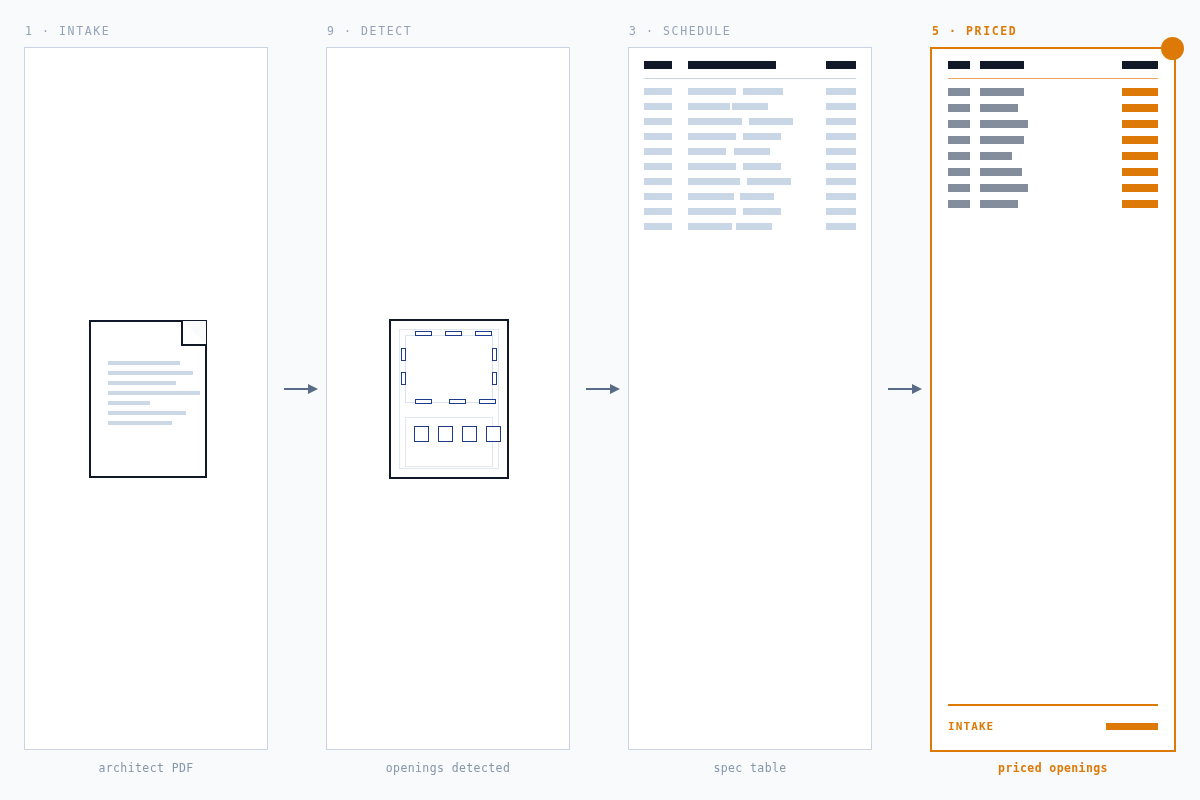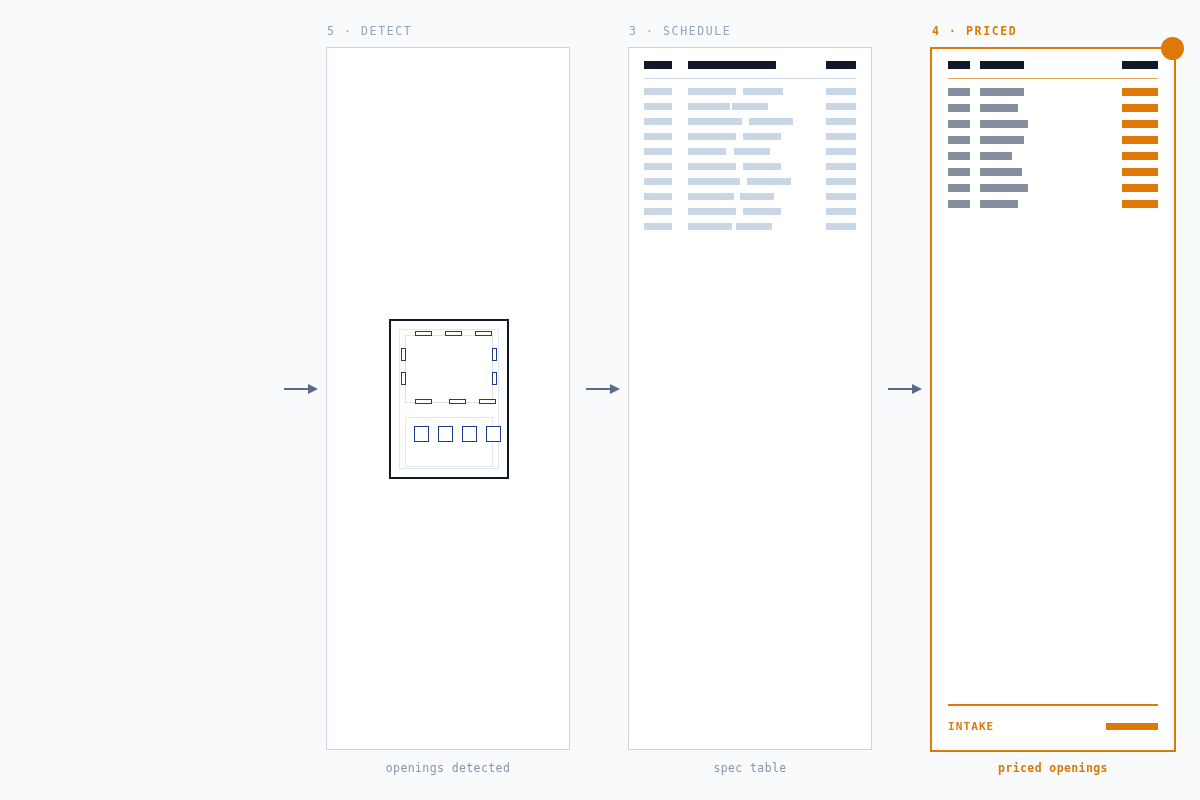--- a/index.html
+++ b/index.html
@@ -275,23 +275,43 @@
     width: 52px;
     height: 7px;
     background: #dd7a07;
   }
 </style>
 </head>
 <body>
 
 <div id="stage">
 
+  <div class="col col-1">
+    <div class="col-head">1 · INTAKE</div>
+
+    <div class="panel">
+      <div class="doc">
+        <div class="doc-fold"></div>
+        <div class="doc-lines">
+          <div class="doc-line" style="width:72px"></div>
+          <div class="doc-line" style="width:85px"></div>
+          <div class="doc-line" style="width:68px"></div>
+          <div class="doc-line" style="width:92px"></div>
+          <div class="doc-line" style="width:42px"></div>
+          <div class="doc-line" style="width:78px"></div>
+          <div class="doc-line" style="width:64px"></div>
+        </div>
+      </div>
+    </div>
+
+    <div class="caption">architect PDF</div>
+  </div>
 
   <div class="col col-2">
-    <div class="col-head">5 · DETECT</div>
+    <div class="col-head">9 · DETECT</div>
 
     <div class="panel">
       <div class="plan">
         <div class="plan-outer"></div>
         <div class="room-top"></div>
         <div class="room-bot"></div>
 
         <div class="mark-h" style="left:24px; top:10px;"></div>
         <div class="mark-h" style="left:54px; top:10px;"></div>
         <div class="mark-h" style="left:84px; top:10px;"></div>
@@ -393,21 +413,21 @@
           </div>
         </div>
 
       </div>
     </div>
 
     <div class="caption">spec table</div>
   </div>
 
   <div class="col col-4">
-    <div class="col-head">4 · PRICED</div>
+    <div class="col-head">5 · PRICED</div>
 
     <div class="panel panel-accent">
       <div class="tbl tbl-accent">
 
         <div class="thead">
           <div class="th" style="left:0px;  width:22px;"></div>
           <div class="th" style="left:32px; width:44px;"></div>
           <div class="th" style="right:0px; width:36px;"></div>
         </div>
         <div class="rule rule-orange"></div>

